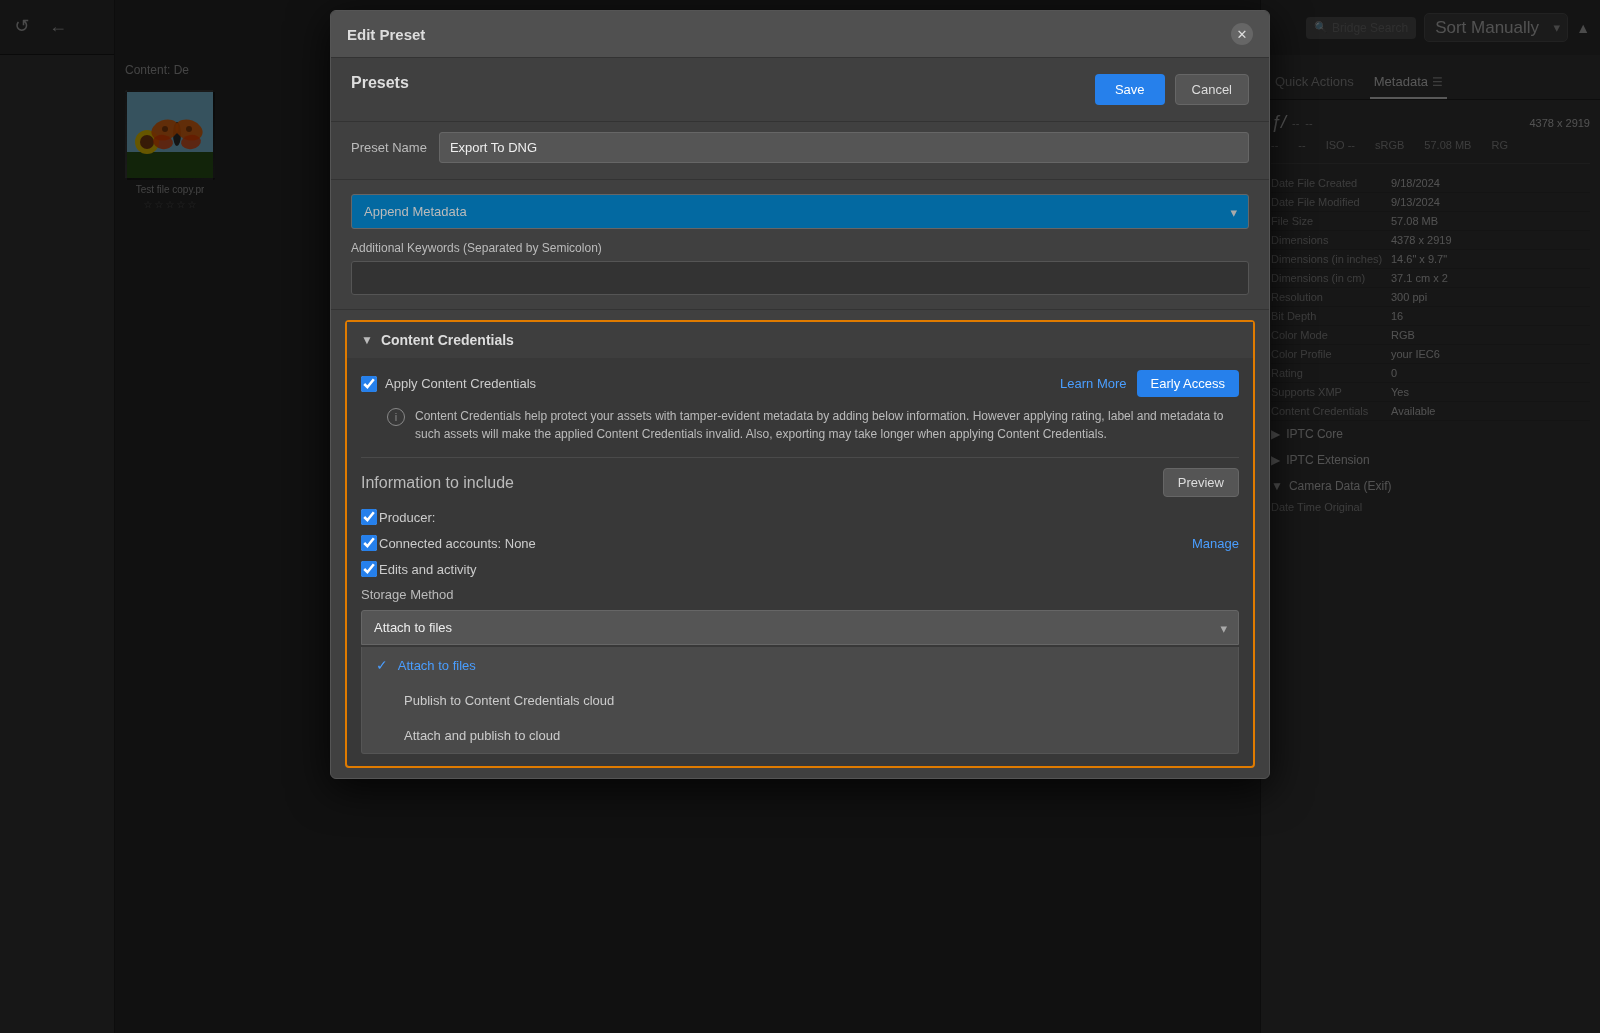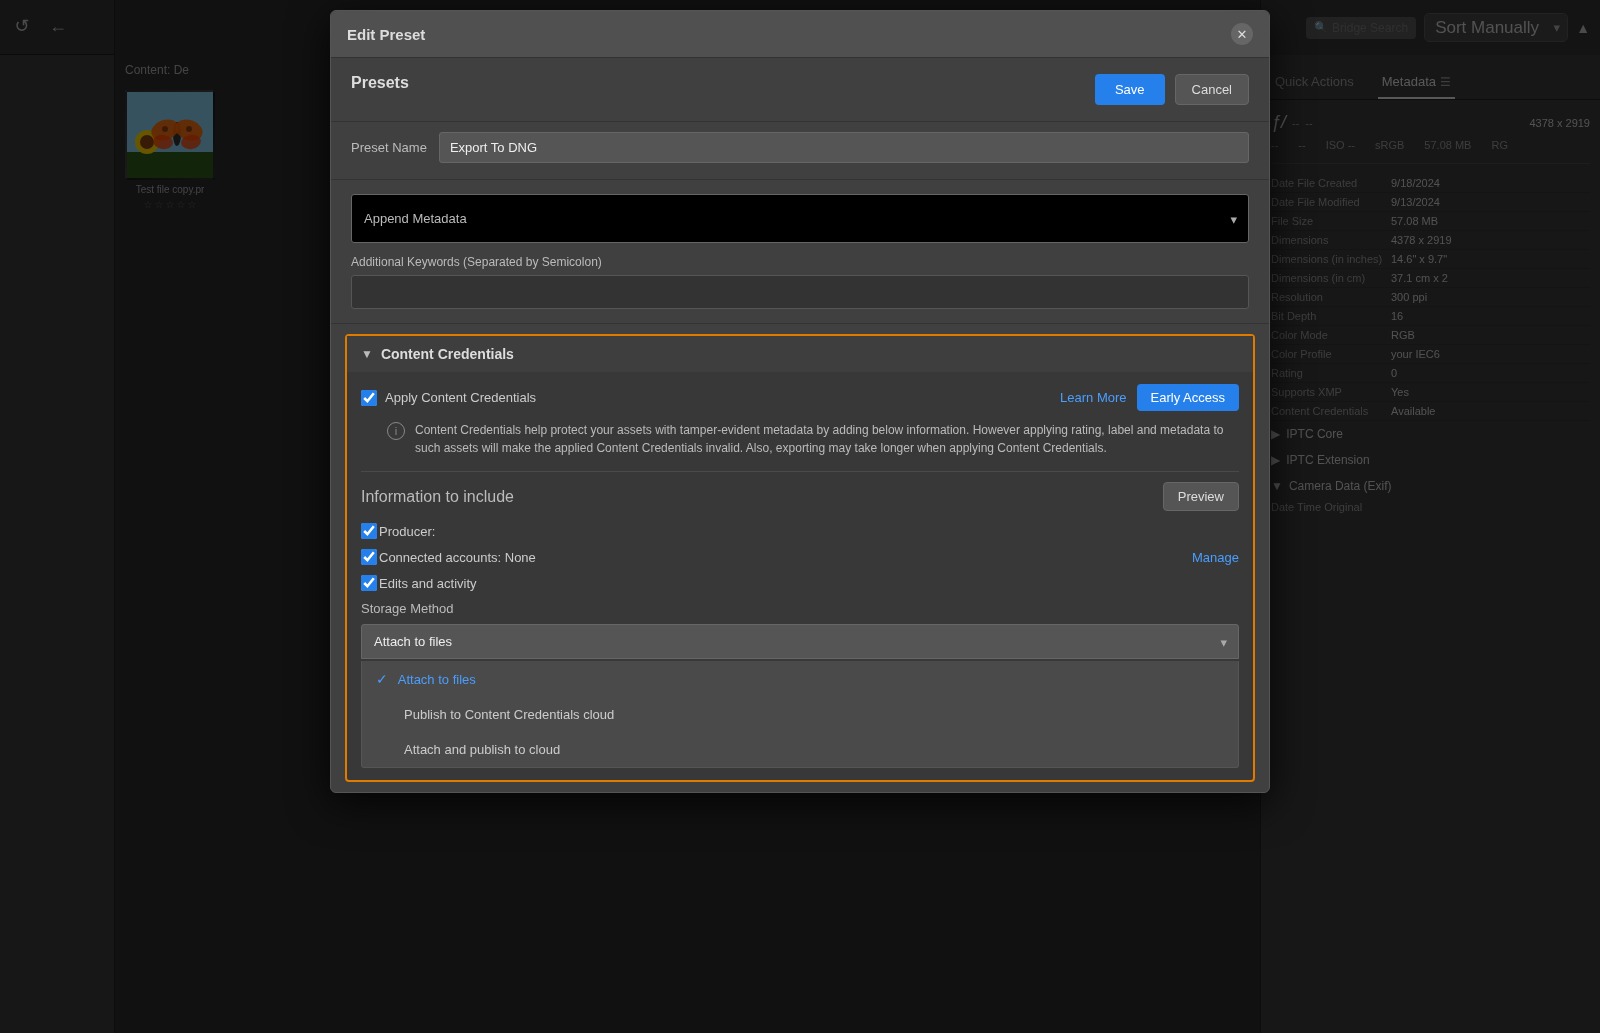--- a/index.html
+++ b/index.html
@@ -75,21 +75,21 @@
       color: #aaa;
       pointer-events: none;
     }
 
     .panel-tabs {
       height: 45px;
       display: flex;
       align-items: flex-end;
       padding: 0 10px;
       border-bottom: 1px solid #222;
-      gap: 20px;
+      gap: 12px;
     }
 
     .panel-tab {
       padding: 8px 4px;
       cursor: pointer;
       color: #999;
       font-size: 13px;
       border-bottom: 2px solid transparent;
     }
 
@@ -346,24 +346,24 @@
 
     .options-title {
       font-size: 15px;
       font-weight: 600;
       color: #ddd;
       margin-bottom: 14px;
     }
 
     .options-dropdown {
       width: 100%;
-      background: #000000;
+      background: #0369a1;
       border: 1px solid #666;
       border-radius: 3px;
-      padding: 16px 12px;
+      padding: 9px 12px;
       color: #bbb;
       font-size: 13px;
       appearance: none;
       cursor: pointer;
       position: relative;
     }
 
     .dropdown-wrapper {
       position: relative;
     }

